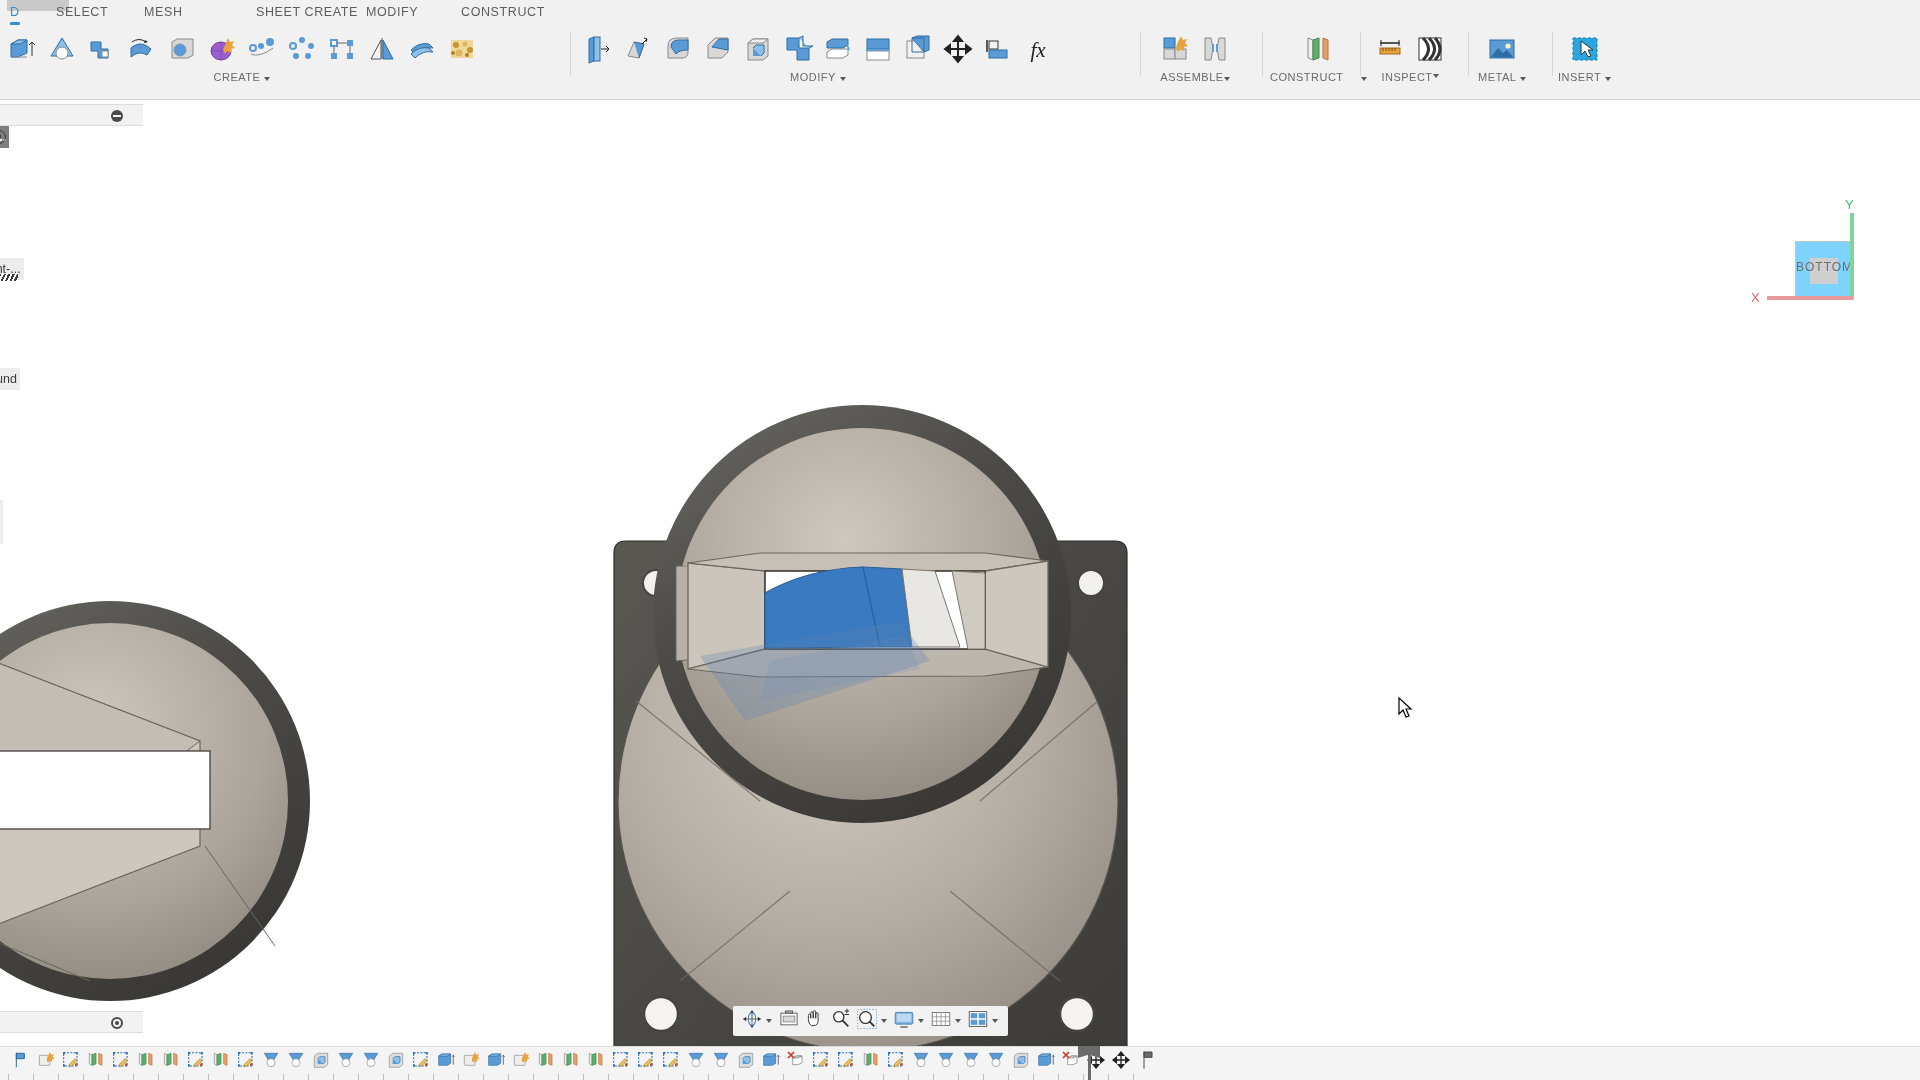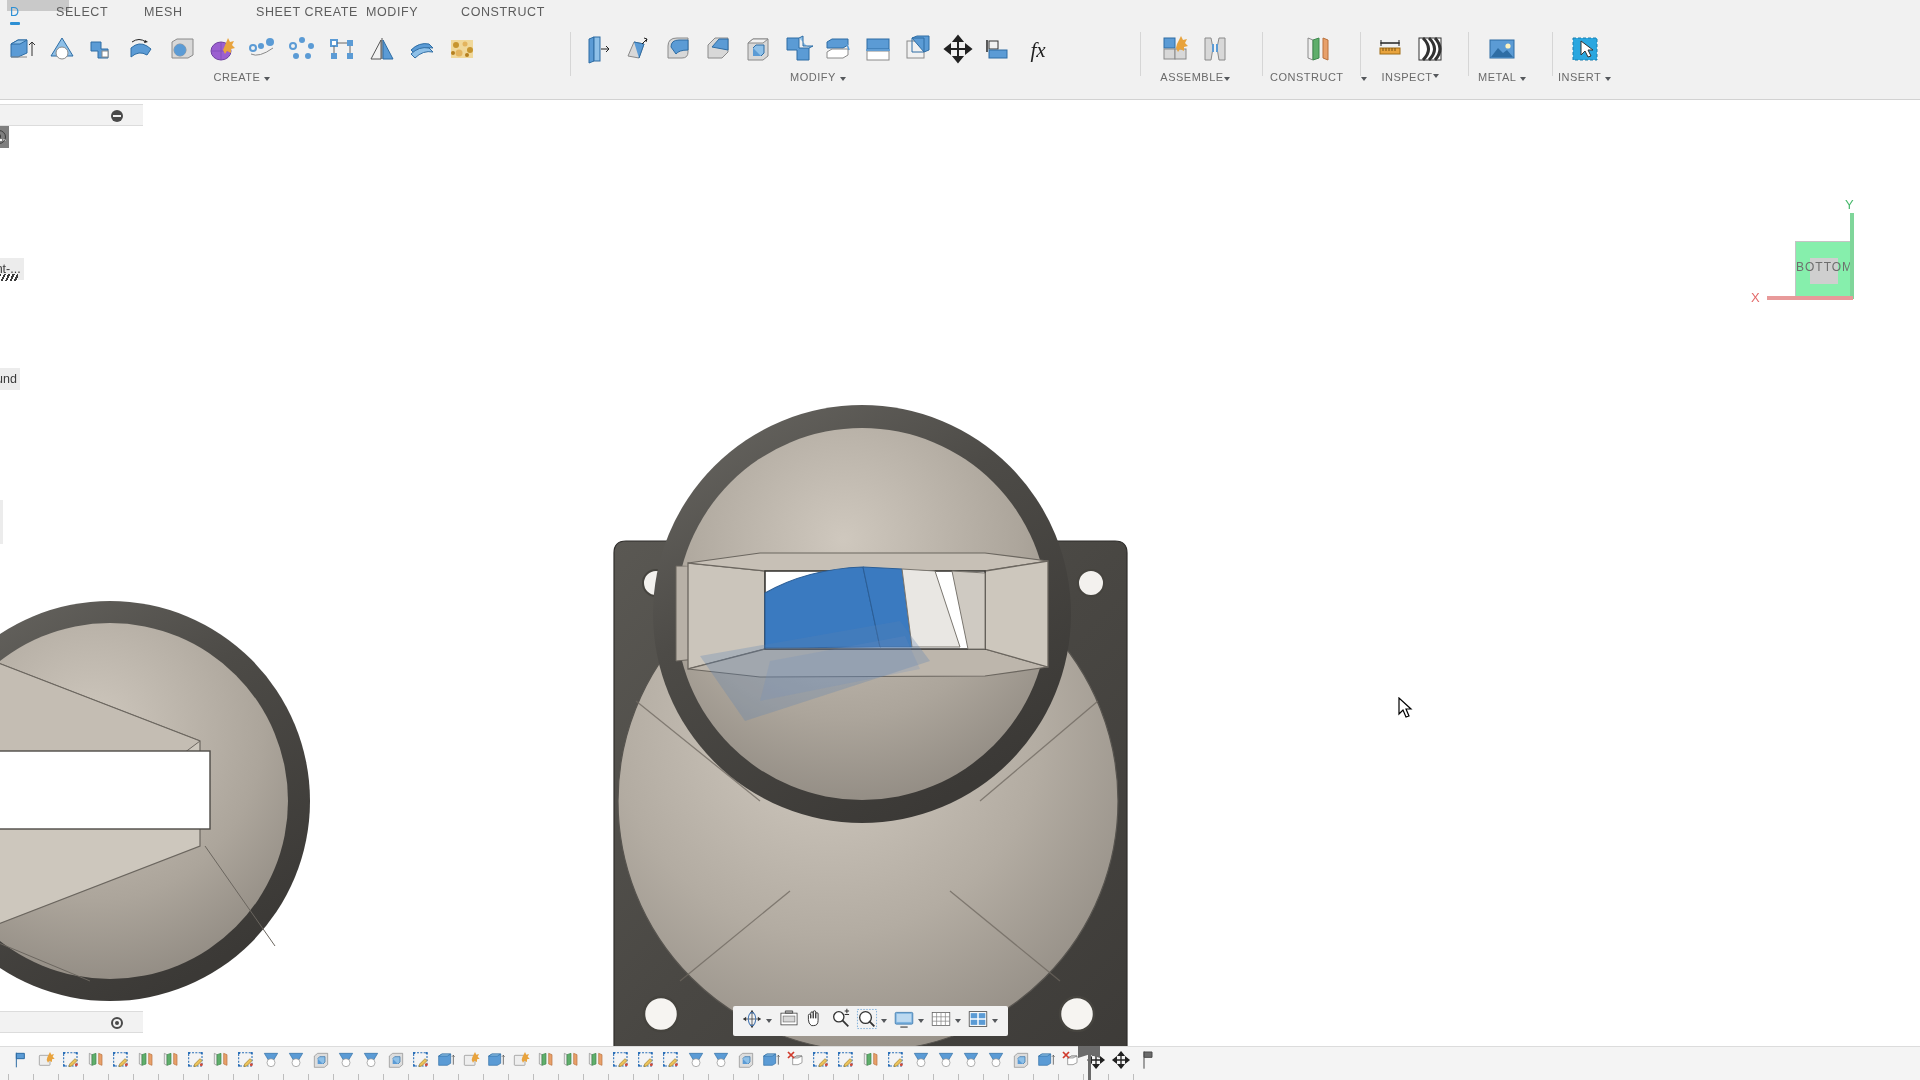--- a/index.html
+++ b/index.html
@@ -106,21 +106,21 @@
   
   .canvas{
     position:absolute; left:0; top:101px; width:1920px; height:950px;
     background:#ffffff;
   }
 
   
   .viewcube{ position:absolute; left:1795px; top:140px; width:56px; height:56px; }
   .vc-face{
     position:absolute; left:0; top:0; width:56px; height:56px;
-    background:#86efac; border:1px solid #c4c4c4;
+    background:#7dd3fc; border:1px solid #c4c4c4;
   }
   .vc-inner{
     position:absolute; left:14px; top:16px; width:28px; height:26px;
     background:#cfcfcf;
   }
   .vc-label{
     position:absolute; left:0; top:18px; width:56px; text-align:center;
     font-size:12px; color:#6e6e6e; letter-spacing:1px;
   }
   .axis-y{ position:absolute; left:55px; top:-28px; width:4px; height:86px; background:#7fd69a; }

